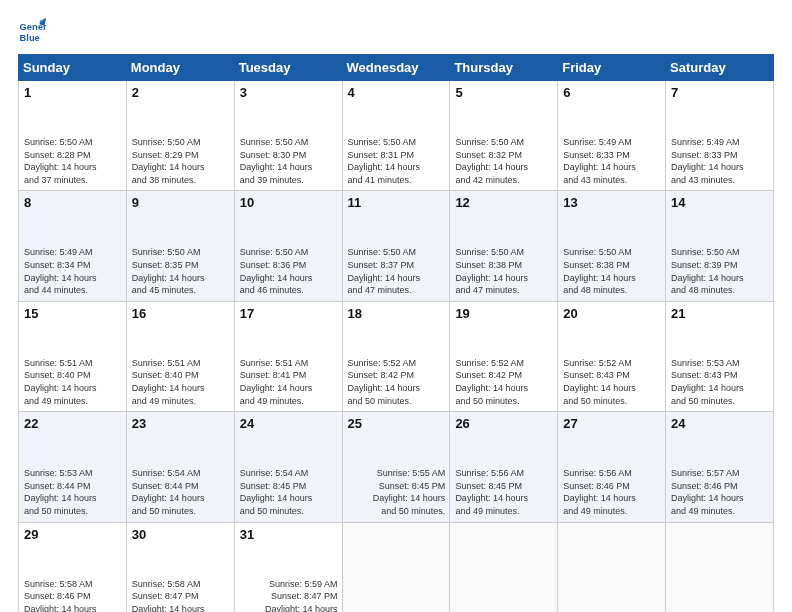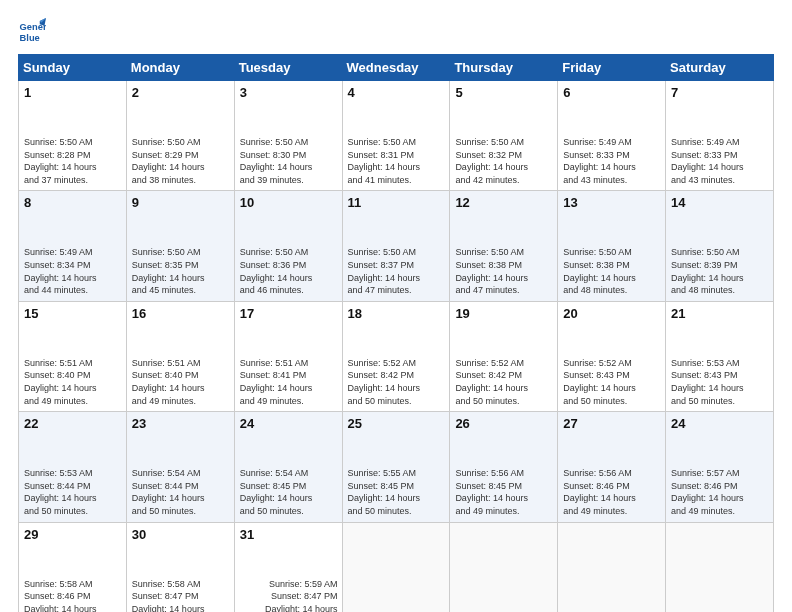--- a/index.html
+++ b/index.html
@@ -302,21 +302,21 @@
           </td>
           <td>
             <span class="day-num">24</span>
             <div class="day-info" style="white-space: pre-line;">Sunrise: 5:54 AM
 Sunset: 8:45 PM
 Daylight: 14 hours
 and 50 minutes.</div>
           </td>
           <td>
             <span class="day-num">25</span>
-            <div class="day-info" style="white-space: pre-line;">Sunrise: 5:55 AM
+            <div class="day-info" style="white-space: pre-line; text-align: right;">Sunrise: 5:55 AM
 Sunset: 8:45 PM
 Daylight: 14 hours
 and 50 minutes.</div>
           </td>
           <td>
             <span class="day-num">26</span>
             <div class="day-info" style="white-space: pre-line;">Sunrise: 5:56 AM
 Sunset: 8:45 PM
 Daylight: 14 hours
 and 49 minutes.</div>

